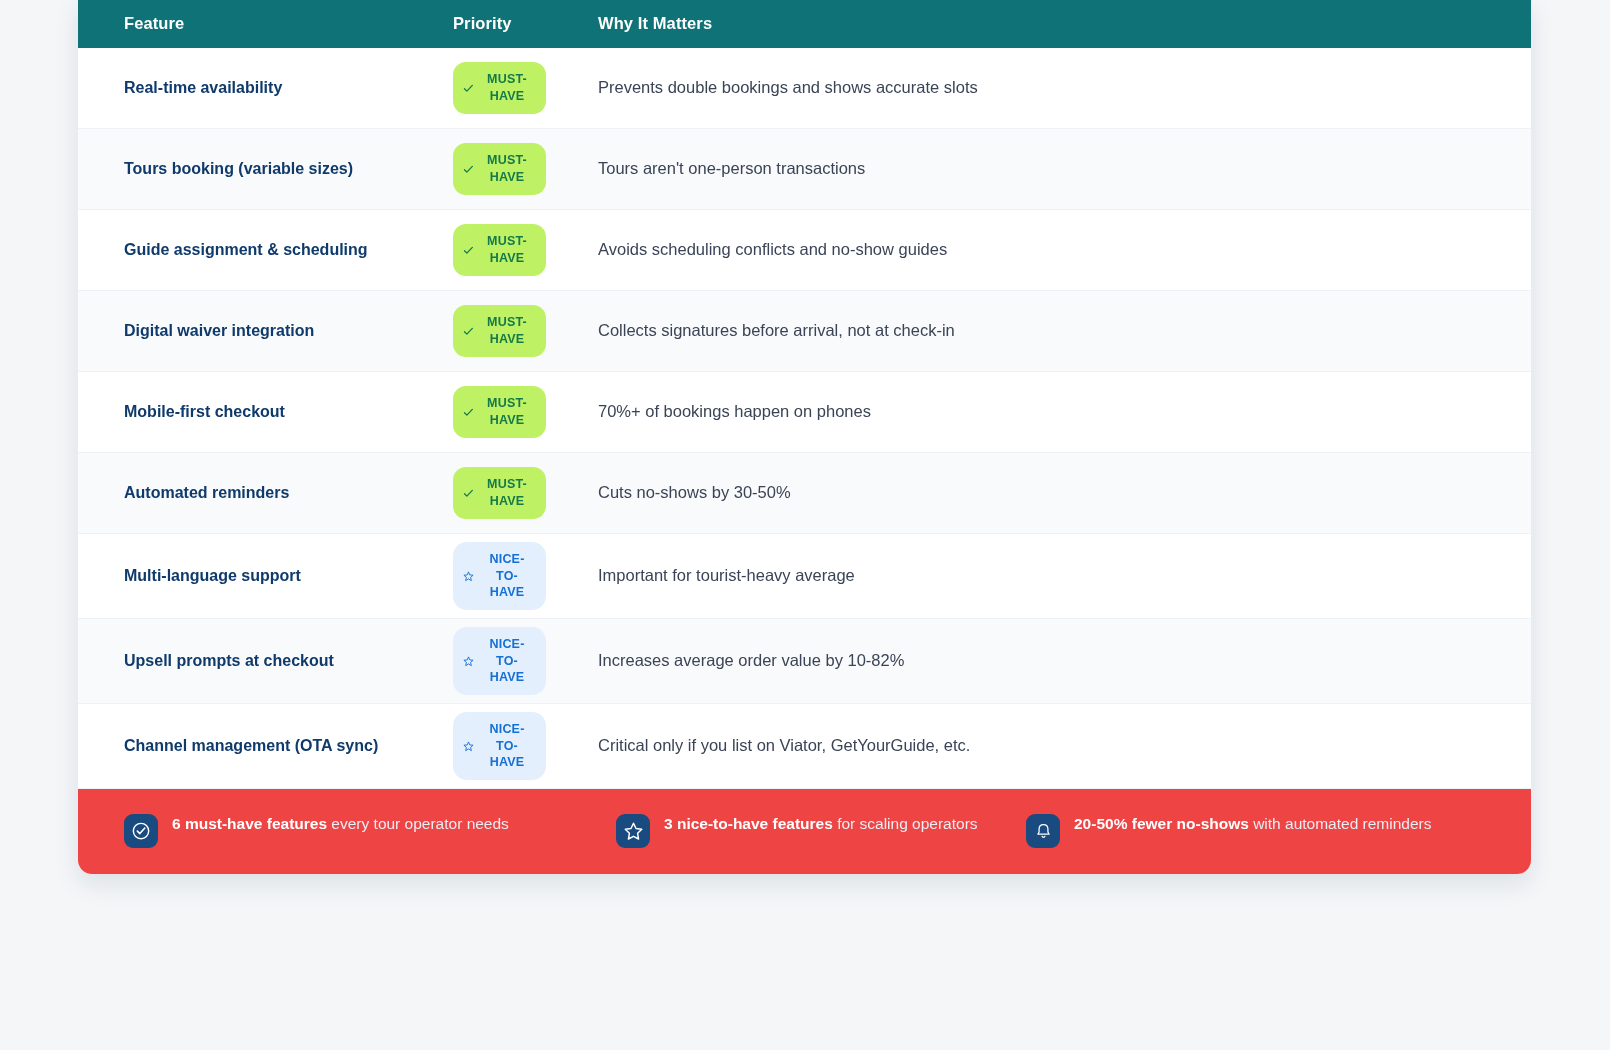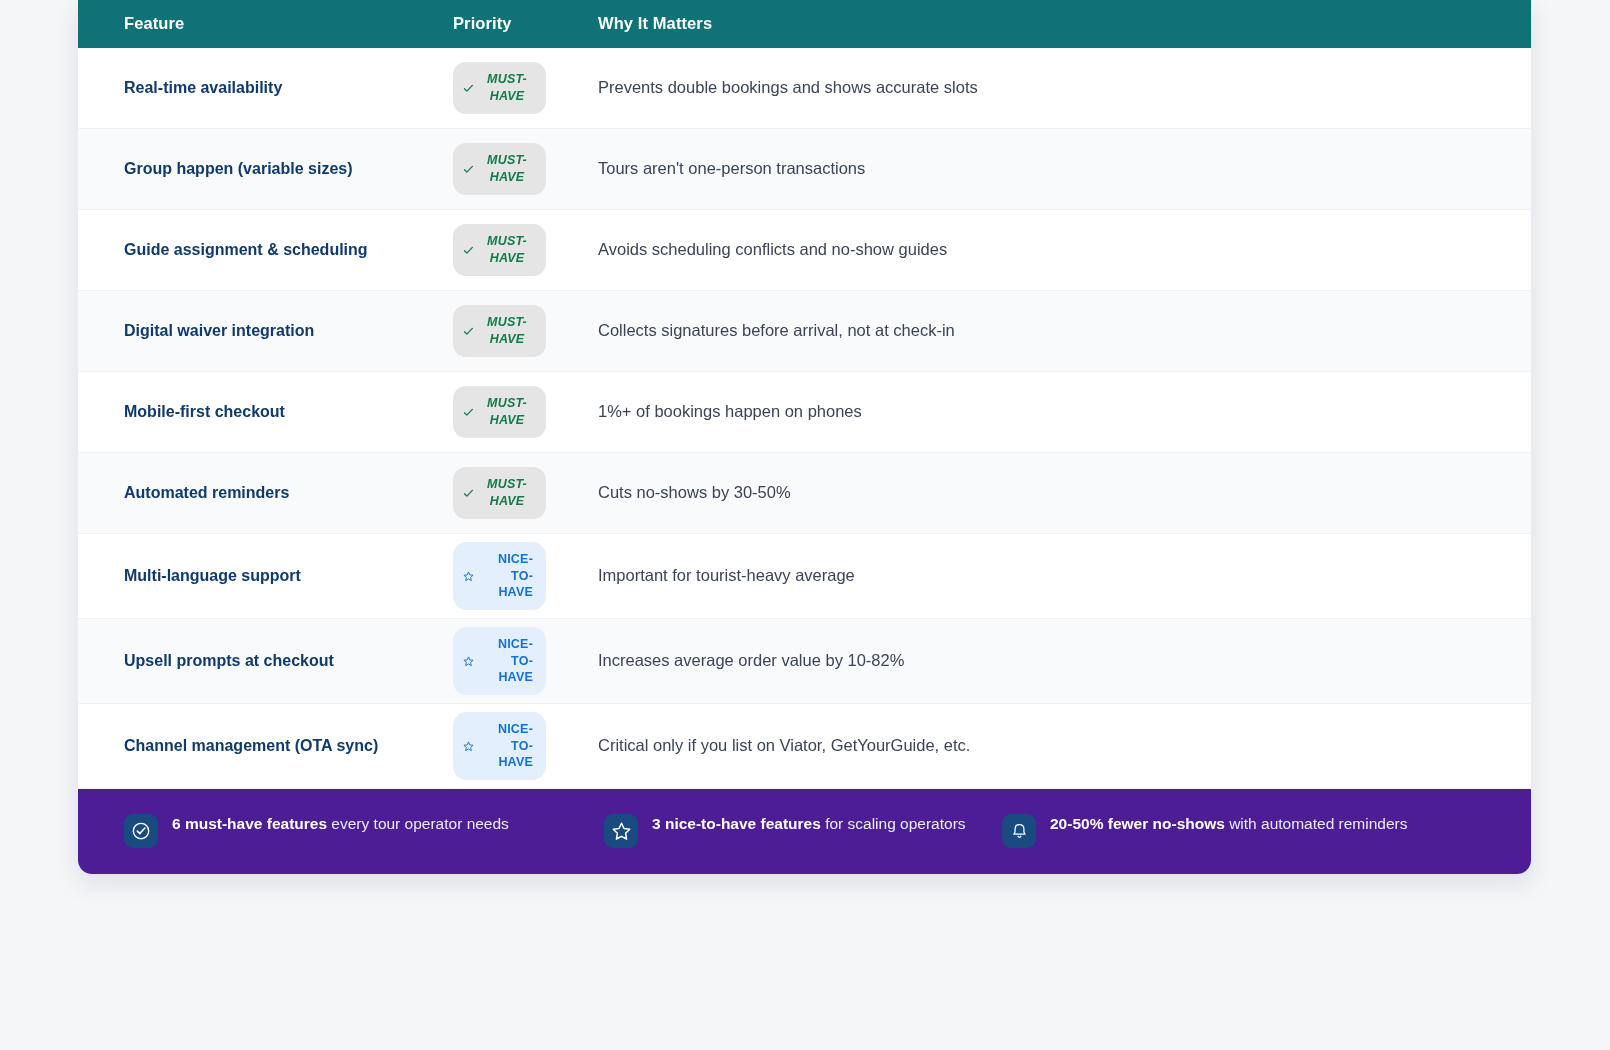--- a/index.html
+++ b/index.html
@@ -103,38 +103,37 @@
     font-size: 12.5px;
     font-weight: 700;
     line-height: 1.35;
     letter-spacing: .2px;
     text-align: center;
     flex: 1 1 auto;
   }
   .badge svg { flex: 0 0 auto; display: block; }
 
   .badge.must {
-    background: #e5e5e5;
-    font-style: italic;
+    background: #bef264;
   }
   .badge.must .btext { color: #16794a; }
 
   .badge.nice {
     background: #e3effc;
     border-radius: 14px;
   }
-  .badge.nice .btext { color: #1570d6; text-align: right; }
+  .badge.nice .btext { color: #1570d6; }
 
   
   .tfoot {
     display: flex;
     align-items: flex-end;
-    background: #4c1d95;
+    background: #ef4444;
     padding: 24px 30px 26px 46px;
-    gap: 0;
+    gap: 12px;
   }
   .foot-item {
     display: flex;
     align-items: flex-start;
     gap: 14px;
   }
   .foot-item.f1 { width: 480px; flex: 0 0 480px; }
   .foot-item.f2 { width: 398px; flex: 0 0 398px; }
   .foot-item.f3 { flex: 1 1 auto; }
 
@@ -182,21 +181,21 @@
                 <svg width="11" height="11" viewBox="0 0 12 12" aria-hidden="true">
                   <path d="M1.6 6.3 L4.2 8.9 L10.2 2.6" fill="none" stroke="#16794a" stroke-width="1.4" stroke-linecap="round" stroke-linejoin="round"></path>
                 </svg>
               </span>
               <span class="btext">MUST-HAVE</span>
             </span>
           </div>
           <div class="cell-why">Prevents double bookings and shows accurate slots</div>
         </div>
         <div class="row alt">
-          <div class="cell-feature">Group happen (variable sizes)</div>
+          <div class="cell-feature">Tours booking (variable sizes)</div>
           <div class="cell-priority">
             <span class="badge must">
               <span>
                 <svg width="11" height="11" viewBox="0 0 12 12" aria-hidden="true">
                   <path d="M1.6 6.3 L4.2 8.9 L10.2 2.6" fill="none" stroke="#16794a" stroke-width="1.4" stroke-linecap="round" stroke-linejoin="round"></path>
                 </svg>
               </span>
               <span class="btext">MUST-HAVE</span>
             </span>
           </div>
@@ -235,21 +234,21 @@
           <div class="cell-priority">
             <span class="badge must">
               <span>
                 <svg width="11" height="11" viewBox="0 0 12 12" aria-hidden="true">
                   <path d="M1.6 6.3 L4.2 8.9 L10.2 2.6" fill="none" stroke="#16794a" stroke-width="1.4" stroke-linecap="round" stroke-linejoin="round"></path>
                 </svg>
               </span>
               <span class="btext">MUST-HAVE</span>
             </span>
           </div>
-          <div class="cell-why">1%+ of bookings happen on phones</div>
+          <div class="cell-why">70%+ of bookings happen on phones</div>
         </div>
         <div class="row alt">
           <div class="cell-feature">Automated reminders</div>
           <div class="cell-priority">
             <span class="badge must">
               <span>
                 <svg width="11" height="11" viewBox="0 0 12 12" aria-hidden="true">
                   <path d="M1.6 6.3 L4.2 8.9 L10.2 2.6" fill="none" stroke="#16794a" stroke-width="1.4" stroke-linecap="round" stroke-linejoin="round"></path>
                 </svg>
               </span>

